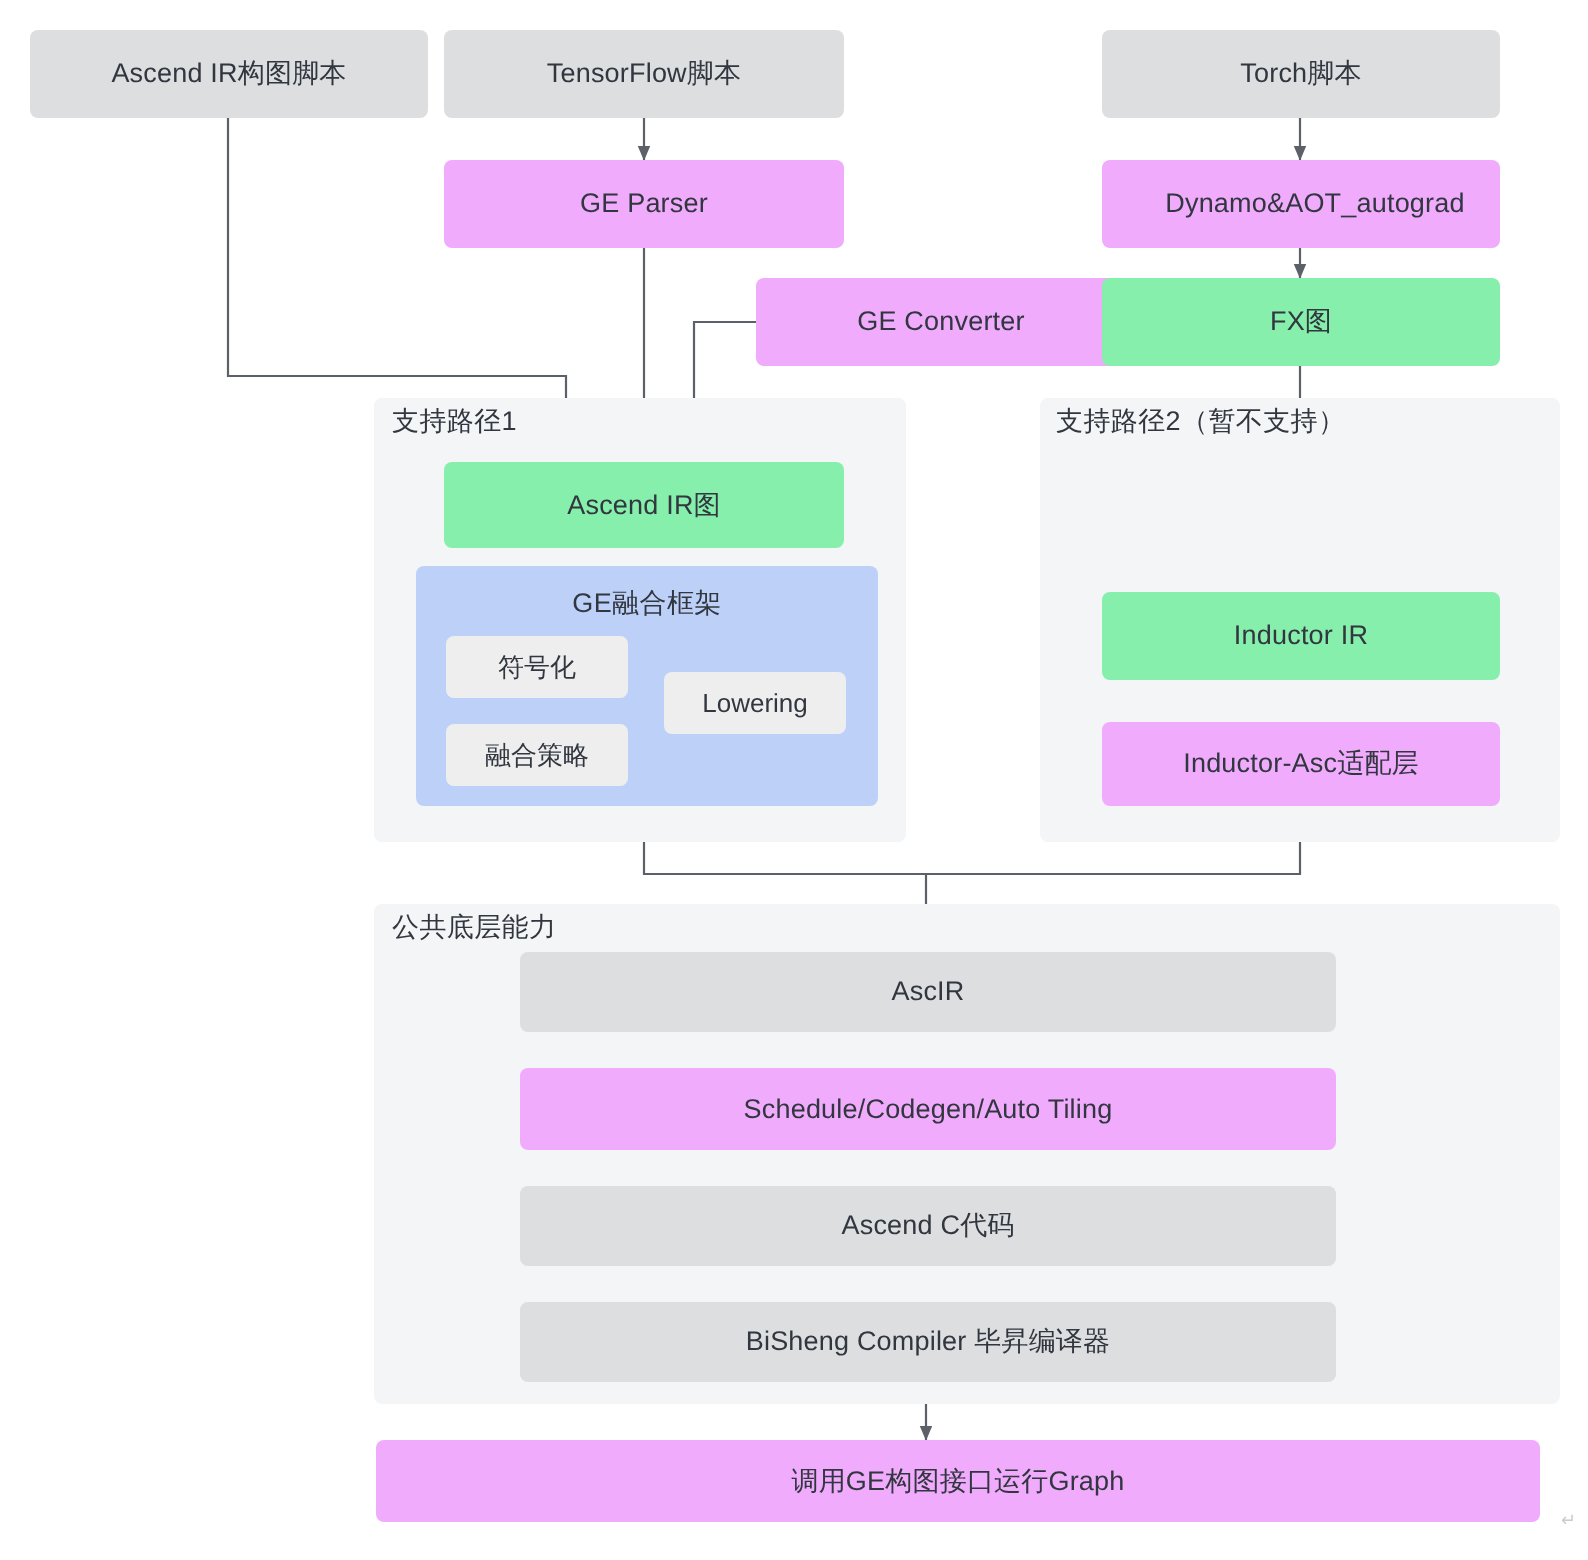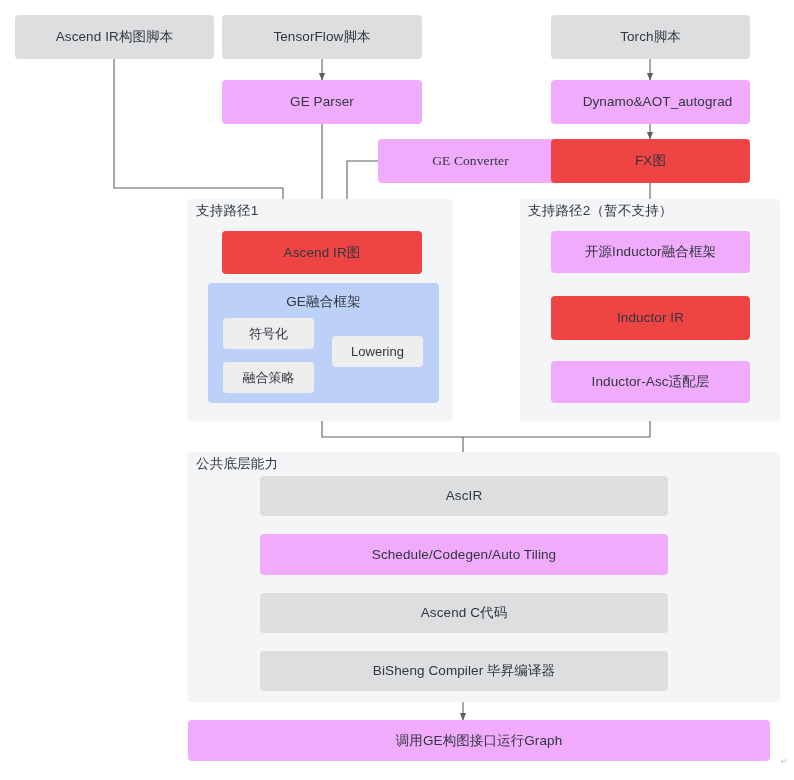--- a/index.html
+++ b/index.html
@@ -54,21 +54,21 @@
   .grp-label {
     position: absolute;
     z-index: 4;
     color: #31363f;
     font-size: 13.5px;
     letter-spacing: 0.2px;
     white-space: nowrap;
   }
   .fill-gray  { background: #dcdee0; }
   .fill-blue  { background: #f0abfc; }
-  .fill-green { background: #ef4444; }
+  .fill-green { background: #86efac; }
 
   .framebox {
     position: absolute;
     box-sizing: border-box;
     background: #bdd1f8;
     border-radius: 4px;
     z-index: 3;
   }
   .framebox-title {
     position: absolute;
@@ -161,34 +161,33 @@
   <div class="node fill-gray" style="left:15px; top:15px; width:199px; height:44px;">Ascend IR构图脚本</div>
 
   <div class="node fill-gray" style="left:222px; top:15px; width:200px; height:44px;">TensorFlow脚本</div>
 
   <div class="node fill-gray" style="left:551px; top:15px; width:199px; height:44px;">Torch脚本</div>
 
   <div class="node fill-blue" style="left:222px; top:80px; width:200px; height:44px;">GE Parser</div>
 
   <div class="node fill-blue" style="left:551px; top:80px; width:199px; height:44px;padding-left:20px;">Dynamo&amp;AOT_autograd</div>
 
-  <div class="node fill-blue" style="left:378px; top:139px; width:185px; height:44px;font-family:Liberation Serif, serif;">GE Converter</div>
+  <div class="node fill-blue" style="left:378px; top:139px; width:185px; height:44px;">GE Converter</div>
 
   <div class="node fill-green" style="left:551px; top:139px; width:199px; height:44px;">FX图</div>
 
   <div class="node fill-green" style="left:222px; top:231px; width:200px; height:43px;">Ascend IR图</div>
 
   <div class="framebox" style="left:208px; top:283px; width:231px; height:120px;">
     <div class="framebox-title">GE融合框架</div>
   </div>
   <div class="subnode" style="left:223px; top:318px; width:91px; height:31px;">符号化</div>
   <div class="subnode" style="left:332px; top:336px; width:91px; height:31px;">Lowering</div>
   <div class="subnode" style="left:223px; top:362px; width:91px; height:31px;">融合策略</div>
 
-  <div class="node fill-blue" style="left:551px; top:231px; width:199px; height:42px;">开源Inductor融合框架</div>
 
   <div class="node fill-green" style="left:551px; top:296px; width:199px; height:44px;">Inductor IR</div>
 
   <div class="node fill-blue" style="left:551px; top:361px; width:199px; height:42px;">Inductor-Asc适配层</div>
 
   <div class="node fill-gray" style="left:260px; top:476px; width:408px; height:40px;">AscIR</div>
 
   <div class="node fill-blue" style="left:260px; top:534px; width:408px; height:41px;">Schedule/Codegen/Auto Tiling</div>
 
   <div class="node fill-gray" style="left:260px; top:593px; width:408px; height:40px;">Ascend C代码</div>

